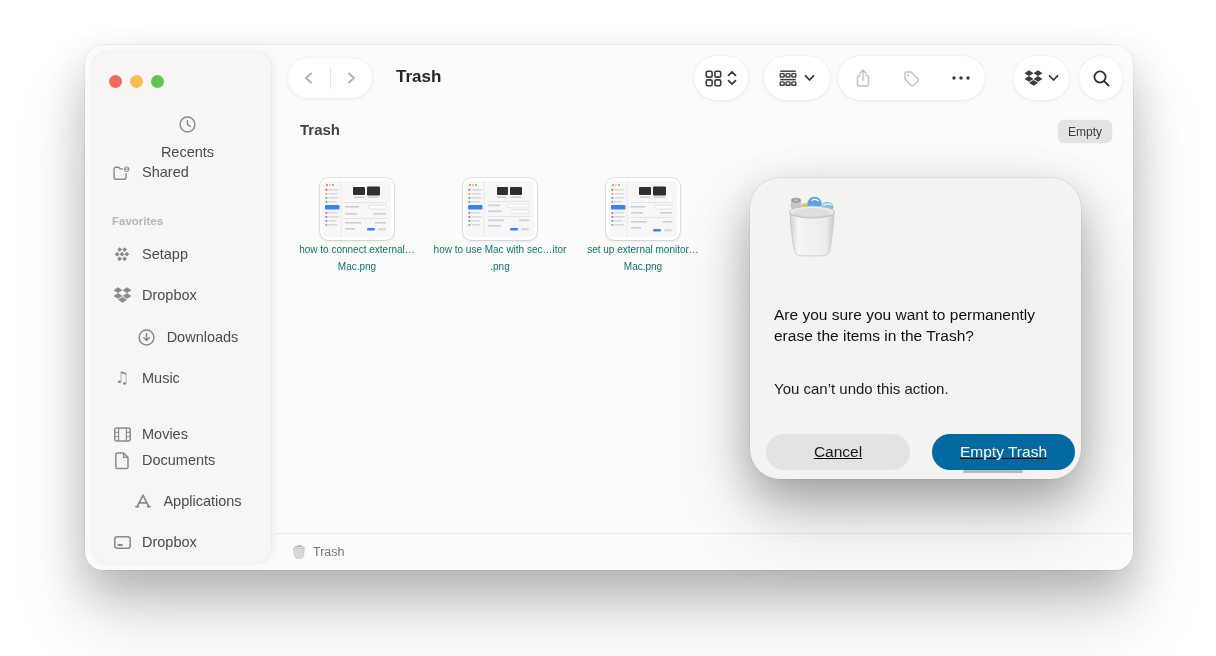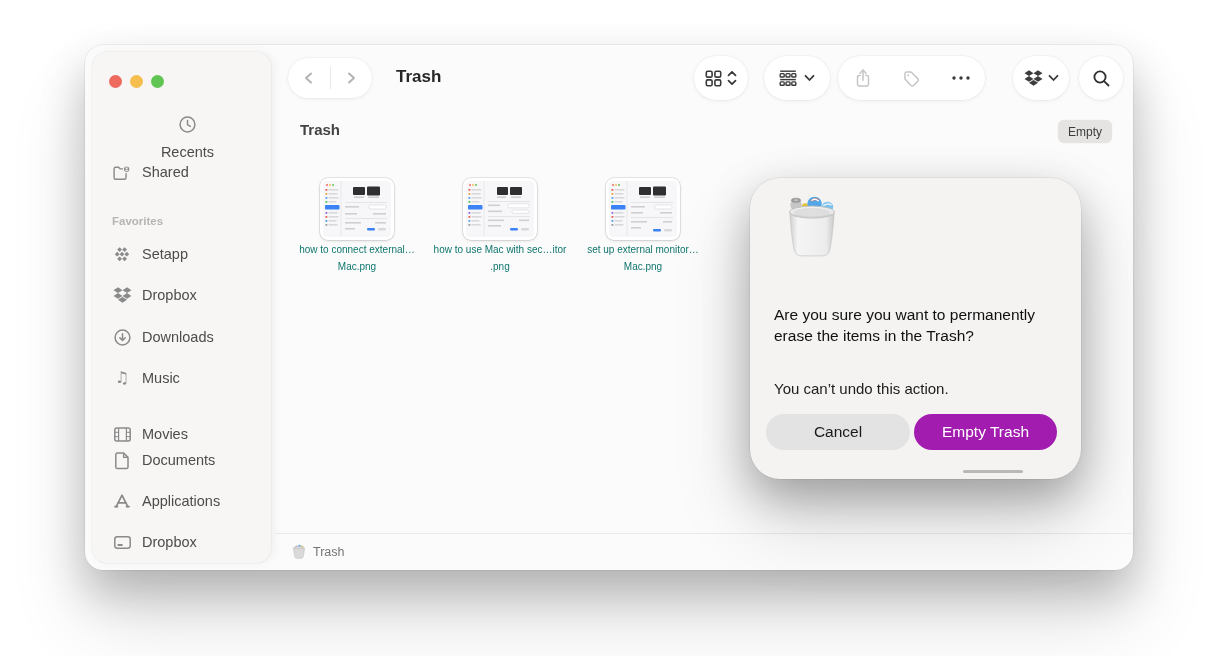--- a/index.html
+++ b/index.html
@@ -63,27 +63,27 @@
   .statusbar .slbl { font-size:12.5px; color:#757575; }
 
   
   .dialog {
     position:absolute; left:750px; top:178px; width:331px; height:301px;
     background:#f4f3f2; border-radius:30px; z-index:5;
     box-shadow:0 0 0 0.5px rgba(0,0,0,.10), 0 18px 45px rgba(0,0,0,.28), 0 40px 80px rgba(0,0,0,.15);
   }
   .dlg-title { position:absolute; left:24px; top:127px; width:294px; font-size:15.5px; font-weight:400; line-height:20.5px; color:#101010; }
   .dlg-msg { position:absolute; left:24px; top:202px; width:294px; font-size:15px; color:#1c1c1c; }
-  .dlg-buttons { position:absolute; left:16px; top:236px; display:flex; gap:4px; }
+  .dlg-buttons { position:absolute; left:16px; top:256px; display:flex; gap:22px;text-decoration:underline; }
   .dlg-btn {
     height:36px; border:none; border-radius:18px; font-size:15.5px;
     font-family:"Liberation Sans", sans-serif; display:flex; align-items:center; justify-content:center;
   }
   .btn-cancel { width:144px; background:#e4e3e3; color:#1b1b1b; }
-  .btn-confirm { width:143px; background:#a21caf; color:#ffffff; }
+  .btn-confirm { width:143px; background:#0369a1; color:#ffffff; }
   .dlg-grabber { position:absolute; left:213px; top:292px; width:60px; height:3px; border-radius:2px; background:#b8b8b8; }
 </style>
 </head>
 <body>
 
 <div class="stage">
 
   <div class="window">
 
     <div class="content-header">Trash</div>
@@ -380,21 +380,21 @@
 
       <div class="side-row" style="top:226px;">
         <span class="ic">
           <svg width="19" height="18" viewBox="0 0 24 24">
               <path fill="#8a8a8a" d="M6 1.8L0 5.6l6 3.8 6-3.8L6 1.8zM18 1.8l-6 3.8 6 3.8 6-3.8-6-3.8zM0 13.3l6 3.8 6-3.8-6-3.9-6 3.9zM18 9.4l-6 3.9 6 3.8 6-3.8-6-3.9zM6 18.4l6 3.8 6-3.8-6-3.9-6 3.9z"></path>
             </svg>
         </span>
         <span class="lbl">Dropbox</span>
       </div>
 
-      <div class="side-row" style="top:268px;">
+      <div class="side-row" style="top:268px;justify-content:center;">
         <span class="ic">
           <svg width="19" height="19" viewBox="0 0 19 19">
               <circle cx="9.5" cy="9.5" r="7.4" fill="none" stroke="#8a8a8a" stroke-width="1.5"></circle>
               <path d="M9.5,5.8 v6.4 M6.8,9.8 L9.5,12.5 L12.2,9.8" fill="none" stroke="#8a8a8a" stroke-width="1.5" stroke-linecap="round" stroke-linejoin="round"></path>
             </svg>
         </span>
         <span class="lbl">Downloads</span>
       </div>
 
       <div class="side-row" style="top:309px;">
@@ -422,21 +422,21 @@
       <div class="side-row" style="top:391px;">
         <span class="ic">
           <svg width="17" height="19" viewBox="0 0 17 19">
             <path d="M3.4,2 h6.2 l4.4,4.4 v9.6 a1.6,1.6 0 0 1 -1.6,1.6 H3.4 a1.6,1.6 0 0 1 -1.6,-1.6 V3.6 A1.6,1.6 0 0 1 3.4,2 z" fill="none" stroke="#8a8a8a" stroke-width="1.5" stroke-linejoin="round"></path>
             <path d="M9.6,2.3 v4.1 h4.1" fill="none" stroke="#8a8a8a" stroke-width="1.3" stroke-linejoin="round"></path>
           </svg>
         </span>
         <span class="lbl">Documents</span>
       </div>
 
-      <div class="side-row" style="top:432px;">
+      <div class="side-row" style="top:432px;justify-content:center;">
         <span class="ic">
           <svg width="18" height="18" viewBox="0 0 18 18">
             <g stroke="#8a8a8a" stroke-width="1.7" stroke-linecap="round" fill="none">
               <path d="M3.2,14.6 L8.9,3.4"></path>
                 <path d="M14.8,14.6 L9.1,3.4"></path>
                 <path d="M5.4,10.8 h7.2"></path>
               <path d="M1.9,14.6 h2.6"></path>
                 <path d="M13.5,14.6 h2.6"></path>
             </g>
           </svg>

